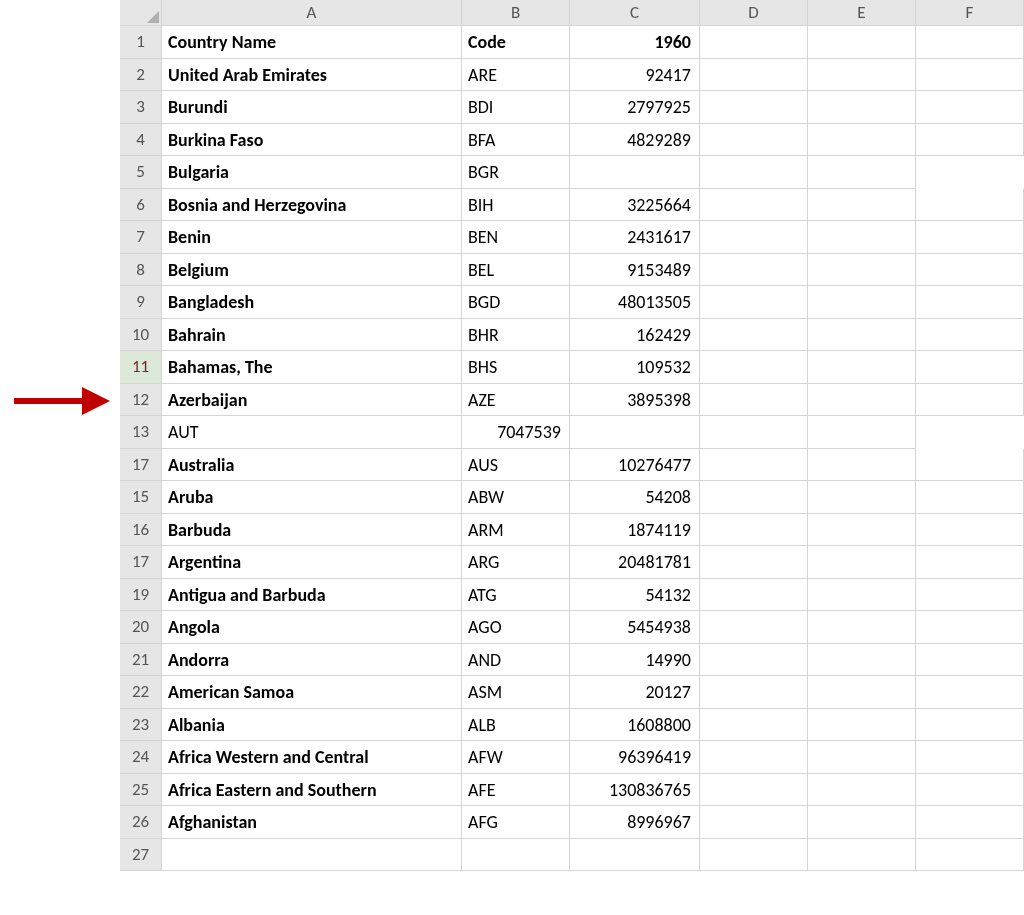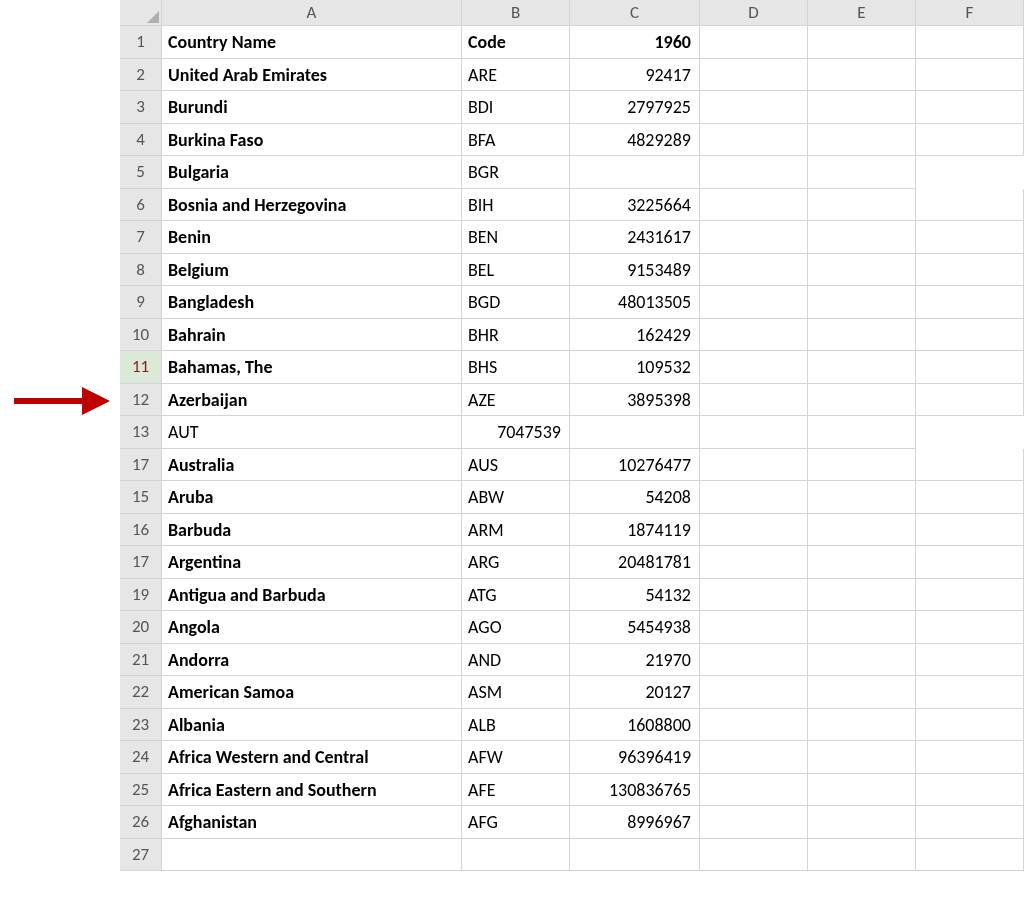--- a/index.html
+++ b/index.html
@@ -290,21 +290,21 @@
           <div class="cell colB">AGO</div>
           <div class="cell colC">5454938</div>
           <div class="cell colD"></div>
           <div class="cell colE"></div>
           <div class="cell colF"></div>
         </div>
         <div class="grid cols">
           <div class="rowhdr">21</div>
           <div class="cell colA">Andorra</div>
           <div class="cell colB">AND</div>
-          <div class="cell colC">21970</div>
+          <div class="cell colC">14990</div>
           <div class="cell colD"></div>
           <div class="cell colE"></div>
           <div class="cell colF"></div>
         </div>
         <div class="grid cols">
           <div class="rowhdr">22</div>
           <div class="cell colA">American Samoa</div>
           <div class="cell colB">ASM</div>
           <div class="cell colC">20127</div>
           <div class="cell colD"></div>

